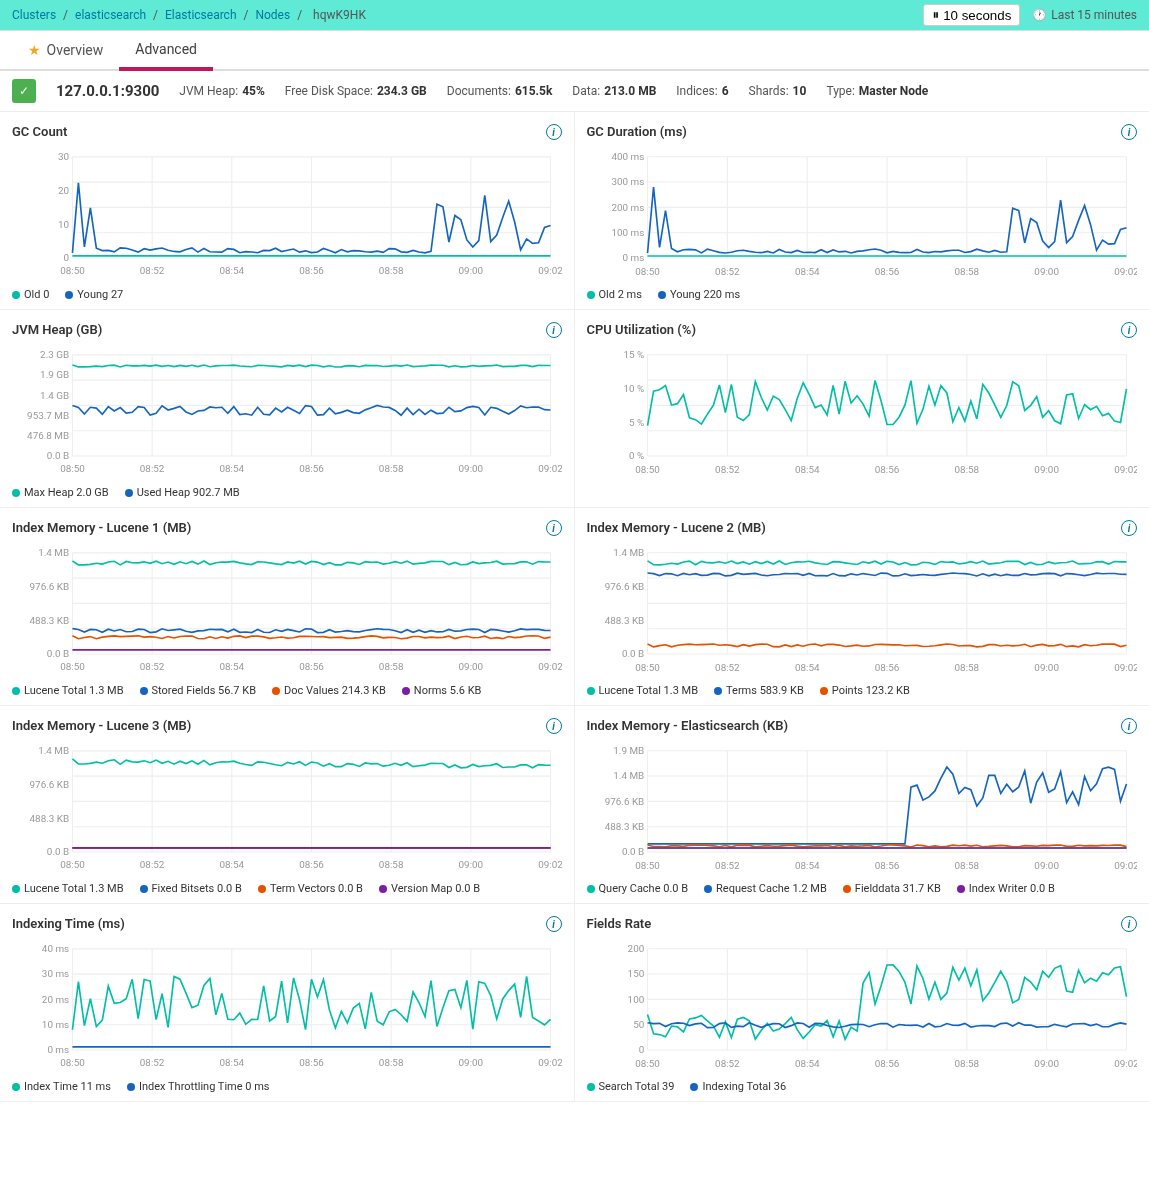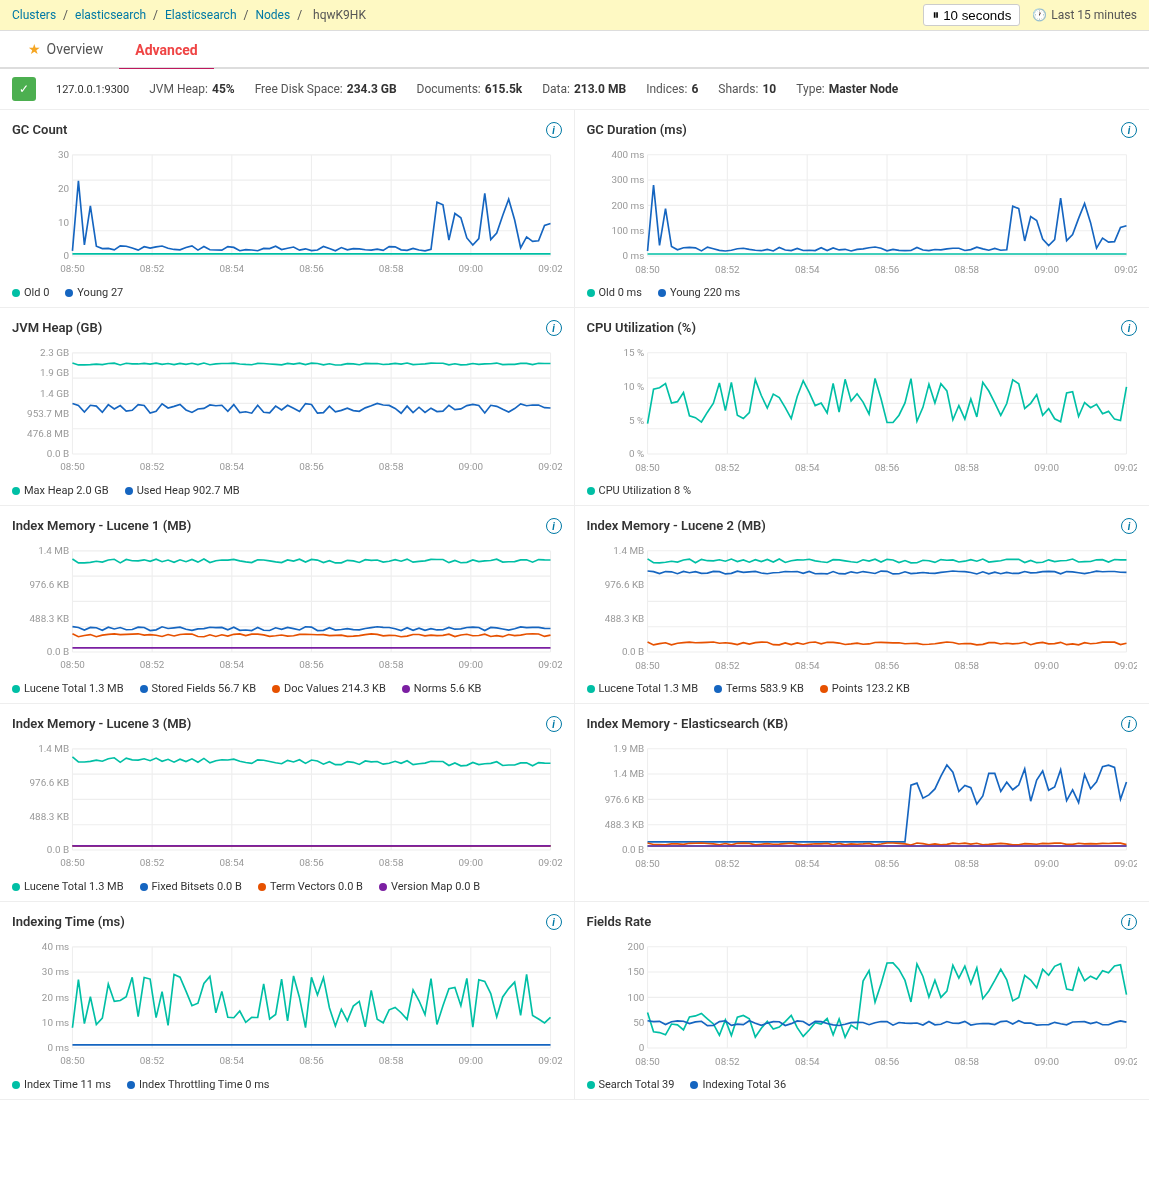--- a/index.html
+++ b/index.html
@@ -1,36 +1,36 @@
 <!DOCTYPE html>
 <html><head>
   <meta charset="utf-8">
   <style>
     * { box-sizing: border-box; margin: 0; padding: 0; }
     body { font-family: -apple-system, BlinkMacSystemFont, 'Segoe UI', Roboto, sans-serif; font-size: 12px; background: #fff; color: #333; }
     
     
-    .top-bar { display: flex; align-items: center; padding: 4px 12px; background: #fef9c3; border-bottom: 1px solid #ddd; font-size: 12px; color: #555; }
+    .top-bar { display: flex; align-items: center; padding: 4px 12px; background: #5eead4; border-bottom: 1px solid #ddd; font-size: 12px; color: #555; }
     .top-bar .breadcrumb { flex: 1; }
     .top-bar .breadcrumb a { color: #0079a5; text-decoration: none; }
     .top-bar .breadcrumb span { margin: 0 4px; }
     .top-bar .controls { display: flex; align-items: center; gap: 12px; }
     .pause-btn { display: flex; align-items: center; gap: 4px; padding: 2px 8px; border: 1px solid #ccc; background: #fff; border-radius: 3px; cursor: pointer; }
     .time-range { display: flex; align-items: center; gap: 4px; color: #555; }
 
     
     .tabs-bar { display: flex; align-items: center; padding: 0 12px; border-bottom: 2px solid #ddd; background: #fff; }
     .tab { padding: 10px 16px; cursor: pointer; color: #555; text-decoration: none; font-size: 14px; display: flex; align-items: center; gap: 6px; }
-    .tab.active { border-bottom: 1px solid #be185d; margin-bottom: -2px; font-weight: 700; color: #ef4444; }
+    .tab.active { border-bottom: 4px solid #be185d; margin-bottom: -2px; font-weight: 400; color: #404040; }
     .tab .star { color: #f5a623; }
 
     
     .node-bar { display: flex; align-items: center; gap: 20px; padding: 8px 12px; background: #fff; border-bottom: 1px solid #eee; font-size: 12px; }
     .node-status { background: #4caf50; color: white; width: 24px; height: 24px; display: flex; align-items: center; justify-content: center; border-radius: 3px; }
-    .node-ip { font-weight: 400; font-size: 11px; text-align: center; }
+    .node-ip { font-weight: 700; font-size: 15px; text-align: center; }
     .node-stat { display: flex; align-items: center; gap: 4px; }
     .node-stat .label { color: #555; }
     .node-stat .value { font-weight: 700; }
 
     
     .charts-grid { display: grid; grid-template-columns: 1fr 1fr; gap: 0; }
     .chart-panel { padding: 12px 12px 8px; border-bottom: 1px solid #eee; border-right: 1px solid #eee; }
     .chart-panel:nth-child(even) { border-right: none; }
     .chart-title { font-size: 13px; font-weight: 600; margin-bottom: 4px; display: flex; justify-content: space-between; align-items: flex-start; }
     .chart-info { color: #0079a5; cursor: pointer; width: 16px; height: 16px; border-radius: 50%; border: 1px solid #0079a5; display: flex; align-items: center; justify-content: center; font-size: 10px; font-style: italic; font-weight: 700; }
@@ -184,21 +184,21 @@
           <text x="52" y="34" text-anchor="end" font-size="9" fill="#999">300 ms</text>
           <text x="52" y="57" text-anchor="end" font-size="9" fill="#999">200 ms</text>
           <text x="52" y="80" text-anchor="end" font-size="9" fill="#999">100 ms</text>
           <text x="52" y="103" text-anchor="end" font-size="9" fill="#999">0 ms</text>
           <path d="M 55 98.16 L 60.4375 98.16 L 65.875 98.16 L 71.3125 98.16 L 76.75 98.16 L 82.1875 98.16 L 87.625 98.16 L 93.0625 98.16 L 98.5 98.16 L 103.9375 98.16 L 109.375 98.16 L 114.8125 98.16 L 120.25 98.16 L 125.6875 98.16 L 131.125 98.16 L 136.5625 98.16 L 142 98.16 L 147.4375 98.16 L 152.875 98.16 L 158.3125 98.16 L 163.75 98.16 L 169.1875 98.16 L 174.625 98.16 L 180.0625 98.16 L 185.5 98.16 L 190.9375 98.16 L 196.375 98.16 L 201.8125 98.16 L 207.25 98.16 L 212.6875 98.16 L 218.125 98.16 L 223.5625 98.16 L 229 98.16 L 234.4375 98.16 L 239.875 98.16 L 245.3125 98.16 L 250.75 98.16 L 256.1875 98.16 L 261.625 98.16 L 267.0625 98.16 L 272.5 98.16 L 277.9375 98.16 L 283.375 98.16 L 288.8125 98.16 L 294.25 98.16 L 299.6875 98.16 L 305.125 98.16 L 310.5625 98.16 L 316 98.16 L 321.4375 98.16 L 326.875 98.16 L 332.3125 98.16 L 337.75 98.16 L 343.1875 98.16 L 348.625 98.16 L 354.0625 98.16 L 359.5 98.16 L 364.9375 98.16 L 370.375 98.16 L 375.8125 98.16 L 381.25 98.16 L 386.6875 98.16 L 392.125 98.16 L 397.5625 98.16 L 403 98.16 L 408.4375 98.16 L 413.875 98.16 L 419.3125 98.16 L 424.75 98.16 L 430.1875 98.16 L 435.625 98.16 L 441.0625 98.16 L 446.5 98.16 L 451.9375 98.16 L 457.375 98.16 L 462.8125 98.16 L 468.25 98.16 L 473.6875 98.16 L 479.125 98.16 L 484.5625 98.16 L 490 98.16" fill="none" stroke="#00bfa5" stroke-width="1.5"></path>
           <path d="M 55 95.39999999999999 L 60.4375 35.646884035533176 L 65.875 90.3245705394096 L 71.3125 57.0094101213639 L 76.75 91.40606757036666 L 82.1875 94.34459476419404 L 87.625 92.51281965870467 L 93.0625 92.17956755742779 L 98.5 92.54443638113777 L 103.9375 95.32422642231641 L 109.375 91.93896687283296 L 114.8125 93.3892801601783 L 120.25 94.83397238394303 L 125.6875 95.39513053584785 L 131.125 94.70322512704776 L 136.5625 93.38821781845843 L 142 92.90016896897912 L 147.4375 93.97223806172784 L 152.875 94.78576373665767 L 158.3125 95.13557350107061 L 163.75 93.93889957669161 L 169.1875 95.39430075934789 L 174.625 92.26312537330973 L 180.0625 94.54335555603247 L 185.5 95.08630878512717 L 190.9375 93.05486311345884 L 196.375 95.00244304447696 L 201.8125 94.76671983276086 L 207.25 95.06952208751899 L 212.6875 92.40254951325831 L 218.125 95.03529290931779 L 223.5625 92.67835620623212 L 229 94.45976454986695 L 234.4375 93.8881193827631 L 239.875 95.37565672514144 L 245.3125 93.94099647563198 L 250.75 93.48992618018588 L 256.1875 92.42955240340932 L 261.625 91.78526377166722 L 267.0625 92.87355056232481 L 272.5 95.22627870003168 L 277.9375 93.96049565064837 L 283.375 94.82291561350968 L 288.8125 95.0628025665767 L 294.25 94.99670442297653 L 299.6875 92.16350041581376 L 305.125 94.55019463893375 L 310.5625 95.0602211910169 L 316 94.10049474518425 L 321.4375 94.3853669412741 L 326.875 93.44221050703418 L 332.3125 92.93252845084287 L 337.75 92.96547255441473 L 343.1875 94.98264767691695 L 348.625 94.18621949928172 L 354.0625 91.98390362380538 L 359.5 93.46563620764121 L 364.9375 94.75585114670312 L 370.375 93.1108805376755 L 375.8125 94.70056954561325 L 381.25 94.33787298580063 L 386.6875 54.713430960563336 L 392.125 56.91240297334097 L 397.5625 86.31544401088212 L 403 64.2089718342092 L 408.4375 67.73799500380345 L 413.875 84.56738212746204 L 419.3125 90.46686367269109 L 424.75 85.0981877276427 L 430.1875 47.34393573476154 L 435.625 86.02971856397453 L 441.0625 80.53362883935004 L 446.5 65.80489747481205 L 451.9375 52.25919554982064 L 457.375 69.67586252727595 L 462.8125 92.80827028982421 L 468.25 83.73038227407413 L 473.6875 87.40001760025733 L 479.125 86.95425137904311 L 484.5625 74.08210970485706 L 490 72.55160991491283" fill="none" stroke="#1565c0" stroke-width="1.5"></path>
         </svg></div>
       <div class="chart-legend">
         <div class="legend-item">
           <div class="legend-dot" style="background-color: rgb(0, 191, 165);"></div>
-          <span>Old 0 ms</span>
+          <span>Old 2 ms</span>
         </div>
         <div class="legend-item">
           <div class="legend-dot" style="background-color: rgb(21, 101, 192);"></div>
           <span>Young 220 ms</span>
         </div>
       </div>
     </div>
     <div class="chart-panel">
       <div class="chart-title">
         <span>JVM Heap (GB)</span>
@@ -268,26 +268,20 @@
           <text x="272.5" y="115" text-anchor="middle" font-size="9" fill="#999">08:56</text>
           <text x="345" y="115" text-anchor="middle" font-size="9" fill="#999">08:58</text>
           <text x="417.5" y="115" text-anchor="middle" font-size="9" fill="#999">09:00</text>
           <text x="490" y="115" text-anchor="middle" font-size="9" fill="#999">09:02</text>
           <text x="52" y="11" text-anchor="end" font-size="9" fill="#999">15 %</text>
           <text x="52" y="41.666666666666664" text-anchor="end" font-size="9" fill="#999">10 %</text>
           <text x="52" y="72.33333333333333" text-anchor="end" font-size="9" fill="#999">5 %</text>
           <text x="52" y="103" text-anchor="end" font-size="9" fill="#999">0 %</text>
           <path d="M 55 72.39999999999999 L 60.4375 41.04971053929148 L 65.875 39.73990819910178 L 71.3125 36.03417495364192 L 76.75 53.666198762124985 L 82.1875 52.42454047803767 L 87.625 44.092374444778756 L 93.0625 65.22517140651107 L 98.5 66.95156154956348 L 103.9375 70.94084287493496 L 109.375 61.98943342651655 L 114.8125 53.84177046862533 L 120.25 35.39713631771038 L 125.6875 60.52669109718299 L 131.125 34.85783503391558 L 136.5625 64.7970595042122 L 142 67.70272427733471 L 147.4375 62.30665871505384 L 152.875 32.381269369069194 L 158.3125 46.85009924593123 L 163.75 58.17541944013519 L 169.1875 45.6073845187042 L 174.625 48.668727219378816 L 180.0625 57.77171374512218 L 185.5 67.76973610187542 L 190.9375 47.75010410378927 L 196.375 33.46337731937092 L 201.8125 43.96395294340475 L 207.25 55.9809917110324 L 212.6875 53.7029133147791 L 218.125 62.6418664741499 L 223.5625 35.96086870408544 L 229 61.943031092050745 L 234.4375 32.126307745279334 L 239.875 51.925424229458166 L 245.3125 45.32240370887593 L 250.75 52.79119380580541 L 256.1875 63.63144096973747 L 261.625 31.29862623150948 L 267.0625 49.767450457657375 L 272.5 71.28104659381242 L 277.9375 71.36821585440902 L 283.375 64.73340609779734 L 288.8125 53.51250970989931 L 294.25 31.53303016196471 L 299.6875 70.27949387349253 L 305.125 57.58047809289601 L 310.5625 36.53063028708202 L 316 53.705862657655956 L 321.4375 36.2011766237002 L 326.875 42.60009030743822 L 332.3125 68.93685873922496 L 337.75 55.96262023778072 L 343.1875 68.18958530919335 L 348.625 50.02183908152542 L 354.0625 66.32493076663232 L 359.5 34.90022330100273 L 364.9375 42.76165370929939 L 370.375 53.50755625827151 L 375.8125 64.91119138541998 L 381.25 54.11771907591646 L 386.6875 32.6319307288386 L 392.125 36.09689647415507 L 397.5625 58.62847323113692 L 403 53.94722696293065 L 408.4375 46.017210026412066 L 413.875 64.7944910571035 L 419.3125 58.75913761118936 L 424.75 67.95357270325675 L 430.1875 70.6683926423646 L 435.625 44.58956681385243 L 441.0625 43.47976229082822 L 446.5 65.890506477085 L 451.9375 53.18878090183298 L 457.375 57.8849781613475 L 462.8125 54.82639664204544 L 468.25 63.34545989101457 L 473.6875 61.232832828788375 L 479.125 68.29704522982519 L 484.5625 69.52506982459235 L 490 39.01489061910506" fill="none" stroke="#00bfa5" stroke-width="1.5"></path>
         </svg></div>
-      <div class="chart-legend">
-        <div class="legend-item">
-          <div class="legend-dot" style="background-color: rgb(0, 191, 165);"></div>
-          <span>CPU Utilization 8 %</span>
-        </div>
-      </div>
     </div>
     <div class="chart-panel">
       <div class="chart-title">
         <span>Index Memory - Lucene 1 (MB)</span>
         <div class="chart-info">i</div>
       </div>
       <div class="chart-area"><svg viewBox="0 0 500 120" xmlns="http://www.w3.org/2000/svg" style="width:100%;height:140px;">
           <line x1="55" y1="8" x2="490" y2="8" stroke="#eee" stroke-width="1"></line>
           <line x1="55" y1="31" x2="490" y2="31" stroke="#eee" stroke-width="1"></line>
           <line x1="55" y1="54" x2="490" y2="54" stroke="#eee" stroke-width="1"></line>
@@ -464,20 +458,38 @@
           <text x="52" y="11" text-anchor="end" font-size="9" fill="#999">1.9 MB</text>
           <text x="52" y="34" text-anchor="end" font-size="9" fill="#999">1.4 MB</text>
           <text x="52" y="57" text-anchor="end" font-size="9" fill="#999">976.6 KB</text>
           <text x="52" y="80" text-anchor="end" font-size="9" fill="#999">488.3 KB</text>
           <text x="52" y="103" text-anchor="end" font-size="9" fill="#999">0.0 B</text>
           <path d="M 55 96.32 L 60.4375 96.32 L 65.875 96.32 L 71.3125 96.32 L 76.75 96.32 L 82.1875 96.32 L 87.625 96.32 L 93.0625 96.32 L 98.5 96.32 L 103.9375 96.32 L 109.375 96.32 L 114.8125 96.32 L 120.25 96.32 L 125.6875 96.32 L 131.125 96.32 L 136.5625 96.32 L 142 96.32 L 147.4375 96.32 L 152.875 96.32 L 158.3125 96.32 L 163.75 96.32 L 169.1875 96.32 L 174.625 96.32 L 180.0625 96.32 L 185.5 96.32 L 190.9375 96.32 L 196.375 96.32 L 201.8125 96.32 L 207.25 96.32 L 212.6875 96.32 L 218.125 96.32 L 223.5625 96.32 L 229 96.32 L 234.4375 96.32 L 239.875 96.32 L 245.3125 96.32 L 250.75 96.32 L 256.1875 96.32 L 261.625 96.32 L 267.0625 96.32 L 272.5 96.32 L 277.9375 96.32 L 283.375 96.32 L 288.8125 96.32 L 294.25 96.32 L 299.6875 96.32 L 305.125 96.32 L 310.5625 96.32 L 316 96.32 L 321.4375 96.32 L 326.875 96.32 L 332.3125 96.32 L 337.75 96.32 L 343.1875 96.32 L 348.625 96.32 L 354.0625 96.32 L 359.5 96.32 L 364.9375 96.32 L 370.375 96.32 L 375.8125 96.32 L 381.25 96.32 L 386.6875 96.32 L 392.125 96.32 L 397.5625 96.32 L 403 96.32 L 408.4375 96.32 L 413.875 96.32 L 419.3125 96.32 L 424.75 96.32 L 430.1875 96.32 L 435.625 96.32 L 441.0625 96.32 L 446.5 96.32 L 451.9375 96.32 L 457.375 96.32 L 462.8125 96.32 L 468.25 96.32 L 473.6875 96.32 L 479.125 96.32 L 484.5625 96.32 L 490 96.32" fill="none" stroke="#00bfa5" stroke-width="1.5"></path>
           <path d="M 55 92.64 L 60.4375 92.64 L 65.875 92.64 L 71.3125 92.64 L 76.75 92.64 L 82.1875 92.64 L 87.625 92.64 L 93.0625 92.64 L 98.5 92.64 L 103.9375 92.64 L 109.375 92.64 L 114.8125 92.64 L 120.25 92.64 L 125.6875 92.64 L 131.125 92.64 L 136.5625 92.64 L 142 92.64 L 147.4375 92.64 L 152.875 92.64 L 158.3125 92.64 L 163.75 92.64 L 169.1875 92.64 L 174.625 92.64 L 180.0625 92.64 L 185.5 92.64 L 190.9375 92.64 L 196.375 92.64 L 201.8125 92.64 L 207.25 92.64 L 212.6875 92.64 L 218.125 92.64 L 223.5625 92.64 L 229 92.64 L 234.4375 92.64 L 239.875 92.64 L 245.3125 92.64 L 250.75 92.64 L 256.1875 92.64 L 261.625 92.64 L 267.0625 92.64 L 272.5 92.64 L 277.9375 92.64 L 283.375 92.64 L 288.8125 92.64 L 294.25 41.02287756702481 L 299.6875 39.23004995039519 L 305.125 52.85305095161021 L 310.5625 49.88980356253597 L 316 44.48438412057512 L 321.4375 32.86044973468525 L 326.875 22.79462524994451 L 332.3125 29.292227107168948 L 337.75 46.79831031020876 L 343.1875 41.26948278801574 L 348.625 43.323710927409415 L 354.0625 58.12619541158693 L 359.5 50.87296968942392 L 364.9375 30.286994709764258 L 370.375 30.365850571505142 L 375.8125 46.79108721247758 L 381.25 38.41701097097248 L 386.6875 45.2418413079402 L 392.125 40.97987359222352 L 397.5625 26.293649344307777 L 403 55.64344860093843 L 408.4375 36.4110042330838 L 413.875 28.23494629786328 L 419.3125 45.715947274945215 L 424.75 42.753343978498016 L 430.1875 27.07710494515777 L 435.625 55.13313484355313 L 441.0625 45.3402654314501 L 446.5 56.99156369793928 L 451.9375 31.361012356838547 L 457.375 44.340207754979204 L 462.8125 38.050916376963144 L 468.25 24.303791226247267 L 473.6875 22.917248041551282 L 479.125 24.93691214872815 L 484.5625 53.944088811345864 L 490 38.20246492183942" fill="none" stroke="#1565c0" stroke-width="1.5"></path>
           <path d="M 55 93.56 L 60.4375 94.95334619825371 L 65.875 95.01155963559548 L 71.3125 95.17625889094926 L 76.75 94.39261338835 L 82.1875 94.44779820097611 L 87.625 94.81811669134316 L 93.0625 93.87888127082174 L 98.5 93.8021528200194 L 103.9375 93.62485142778067 L 109.375 94.02269184771038 L 114.8125 94.38481020139443 L 120.25 95.20457171921288 L 125.6875 94.08770261790298 L 131.125 95.22854066515931 L 136.5625 93.89790846647946 L 142 93.76876780989623 L 147.4375 94.0085929459976 L 152.875 95.3386102502636 L 158.3125 94.69555114462528 L 163.75 94.19220358043844 L 169.1875 94.75078291027981 L 174.625 94.61472323469428 L 180.0625 94.21014605577236 L 185.5 93.76578950658332 L 190.9375 94.65555092872047 L 196.375 95.29051656358352 L 201.8125 94.82382431362646 L 207.25 94.28973370173189 L 212.6875 94.39098163045426 L 218.125 93.99369482337111 L 223.5625 95.1795169464851 L 229 94.02475417368663 L 234.4375 95.34994187798759 L 239.875 94.46998114535742 L 245.3125 94.76344872404997 L 250.75 94.43150249751976 L 256.1875 93.94971373467834 L 261.625 95.38672772304403 L 267.0625 94.56589109077079 L 272.5 93.60973126249723 L 277.9375 93.60585707313737 L 283.375 93.90073750676457 L 288.8125 94.39944401289337 L 294.25 95.37630977057935 L 299.6875 93.65424471673367 L 305.125 94.21864541809352 L 310.5625 95.15419420946303 L 316 94.39085054854863 L 321.4375 95.16883659450221 L 326.875 94.88444043078053 L 332.3125 93.71391738936778 L 337.75 94.29055021165419 L 343.1875 93.74712954181364 L 348.625 94.55458492970999 L 354.0625 93.83000307703857 L 359.5 95.22665674217765 L 364.9375 94.87725983514225 L 370.375 94.39966416629905 L 375.8125 93.89283593842578 L 381.25 94.37254581884815 L 386.6875 95.32746974538496 L 392.125 95.17347126781533 L 397.5625 94.17206785639392 L 403 94.38012324609197 L 408.4375 94.73256844327058 L 413.875 93.8980226196843 L 419.3125 94.16626055061381 L 424.75 93.75761899096636 L 430.1875 93.63696032700602 L 435.625 94.79601925271767 L 441.0625 94.84534389818542 L 446.5 93.84931082324067 L 451.9375 94.41383195991854 L 457.375 94.20511208171789 L 462.8125 94.34104903813132 L 468.25 93.9624240048438 L 473.6875 94.05631854094274 L 479.125 93.7423535453411 L 484.5625 93.68777467446256 L 490 95.04378263915089" fill="none" stroke="#e65100" stroke-width="1.5"></path>
           <path d="M 55 96.32 L 60.4375 96.32 L 65.875 96.32 L 71.3125 96.32 L 76.75 96.32 L 82.1875 96.32 L 87.625 96.32 L 93.0625 96.32 L 98.5 96.32 L 103.9375 96.32 L 109.375 96.32 L 114.8125 96.32 L 120.25 96.32 L 125.6875 96.32 L 131.125 96.32 L 136.5625 96.32 L 142 96.32 L 147.4375 96.32 L 152.875 96.32 L 158.3125 96.32 L 163.75 96.32 L 169.1875 96.32 L 174.625 96.32 L 180.0625 96.32 L 185.5 96.32 L 190.9375 96.32 L 196.375 96.32 L 201.8125 96.32 L 207.25 96.32 L 212.6875 96.32 L 218.125 96.32 L 223.5625 96.32 L 229 96.32 L 234.4375 96.32 L 239.875 96.32 L 245.3125 96.32 L 250.75 96.32 L 256.1875 96.32 L 261.625 96.32 L 267.0625 96.32 L 272.5 96.32 L 277.9375 96.32 L 283.375 96.32 L 288.8125 96.32 L 294.25 96.32 L 299.6875 96.32 L 305.125 96.32 L 310.5625 96.32 L 316 96.32 L 321.4375 96.32 L 326.875 96.32 L 332.3125 96.32 L 337.75 96.32 L 343.1875 96.32 L 348.625 96.32 L 354.0625 96.32 L 359.5 96.32 L 364.9375 96.32 L 370.375 96.32 L 375.8125 96.32 L 381.25 96.32 L 386.6875 96.32 L 392.125 96.32 L 397.5625 96.32 L 403 96.32 L 408.4375 96.32 L 413.875 96.32 L 419.3125 96.32 L 424.75 96.32 L 430.1875 96.32 L 435.625 96.32 L 441.0625 96.32 L 446.5 96.32 L 451.9375 96.32 L 457.375 96.32 L 462.8125 96.32 L 468.25 96.32 L 473.6875 96.32 L 479.125 96.32 L 484.5625 96.32 L 490 96.32" fill="none" stroke="#7b1fa2" stroke-width="1.5"></path>
         </svg></div>
+      <div class="chart-legend">
+        <div class="legend-item">
+          <div class="legend-dot" style="background-color: rgb(0, 191, 165);"></div>
+          <span>Query Cache 0.0 B</span>
+        </div>
+        <div class="legend-item">
+          <div class="legend-dot" style="background-color: rgb(21, 101, 192);"></div>
+          <span>Request Cache 1.2 MB</span>
+        </div>
+        <div class="legend-item">
+          <div class="legend-dot" style="background-color: rgb(230, 81, 0);"></div>
+          <span>Fielddata 31.7 KB</span>
+        </div>
+        <div class="legend-item">
+          <div class="legend-dot" style="background-color: rgb(123, 31, 162);"></div>
+          <span>Index Writer 0.0 B</span>
+        </div>
+      </div>
     </div>
     <div class="chart-panel">
       <div class="chart-title">
         <span>Indexing Time (ms)</span>
         <div class="chart-info">i</div>
       </div>
       <div class="chart-area"><svg viewBox="0 0 500 120" xmlns="http://www.w3.org/2000/svg" style="width:100%;height:140px;">
           <line x1="55" y1="8" x2="490" y2="8" stroke="#eee" stroke-width="1"></line>
           <line x1="55" y1="31" x2="490" y2="31" stroke="#eee" stroke-width="1"></line>
           <line x1="55" y1="54" x2="490" y2="54" stroke="#eee" stroke-width="1"></line>

